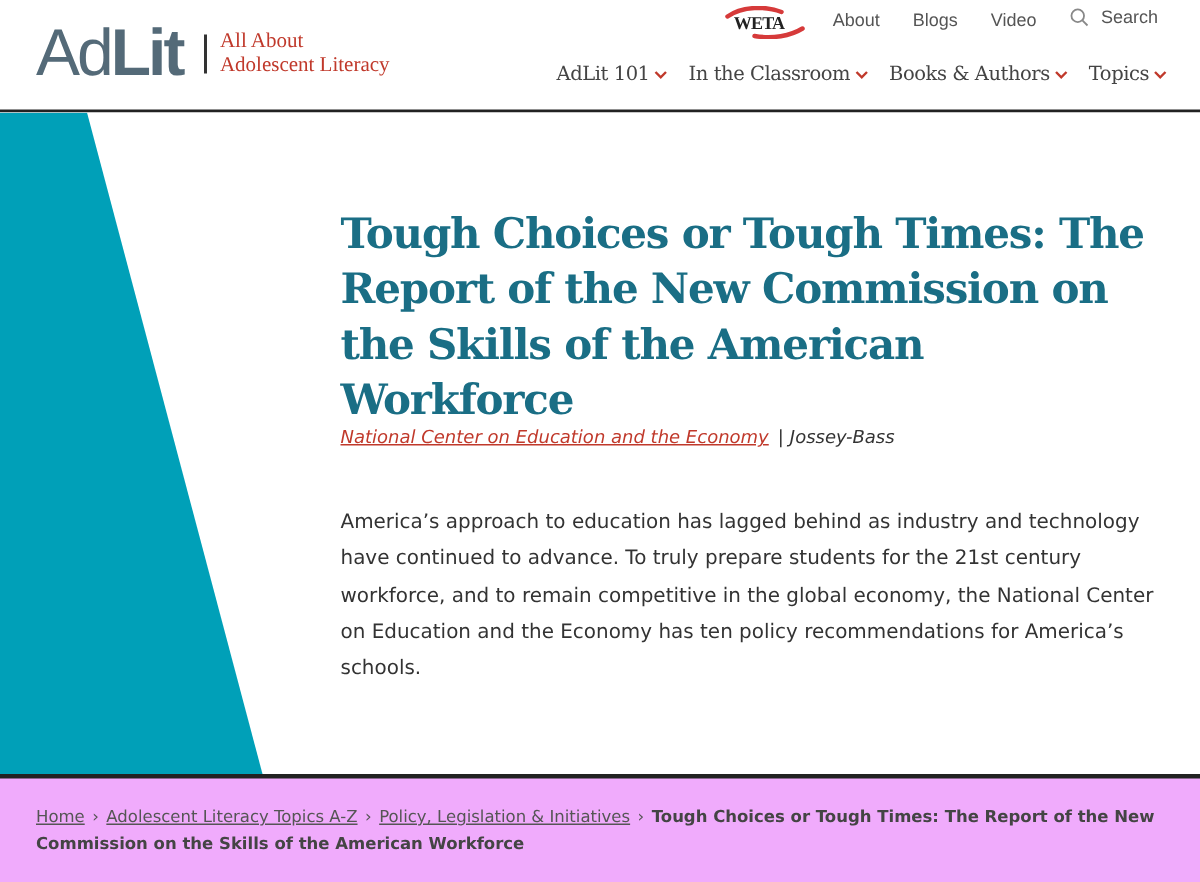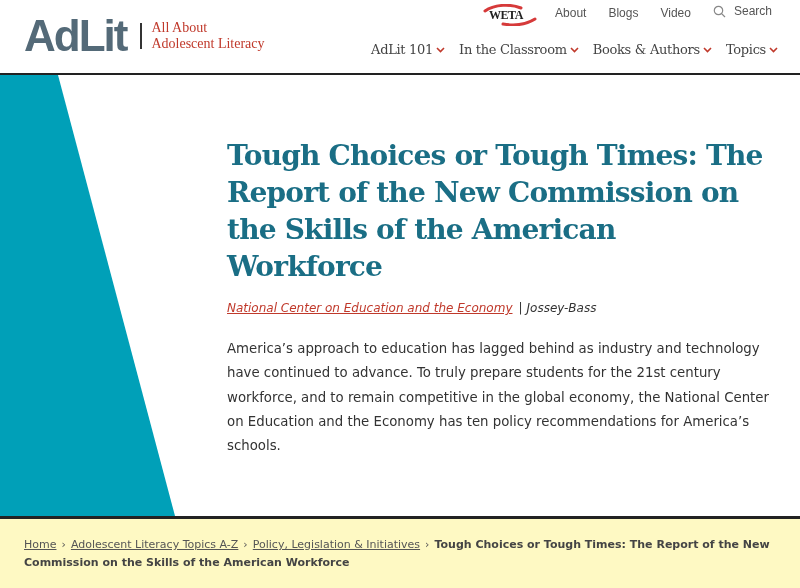--- a/index.html
+++ b/index.html
@@ -3,21 +3,21 @@
 <meta charset="utf-8">
 <style>
   * { box-sizing: border-box; margin: 0; padding: 0; }
   html, body { width: 800px; height: 588px; overflow: hidden; background: #fff; }
   body { font-family: "DejaVu Sans", sans-serif; color: #333; position: relative; }
 
   
   .header { position: absolute; left: 0; top: 0; width: 800px; height: 75px; background: #fff; border-bottom: 2px solid #222; }
   .logo { position: absolute; left: 24px; top: 14px; display: flex; align-items: center; text-decoration: none; }
   .logo-mark { font-family: "Liberation Sans", sans-serif; font-size: 44px; line-height: 44px; color: #546a78; letter-spacing: -2px; }
-  .logo-mark .ad { font-weight: 700; margin-top: 44px; }
+  .logo-mark .ad { font-weight: 400; margin-top: 44px; }
   .logo-mark .lit { font-weight: 700; }
   .logo-sep { width: 2px; height: 26px; background: #333; margin-left: 14px; margin-right: 9px; }
   .logo-tag { font-family: Liberation Serif, serif; font-size: 14px; line-height: 16px; color: #c0392b; }
 
   .util-nav { position: absolute; top: 4px; right: 28px; display: flex; align-items: flex-start; height: 18px; }
   .weta { position: relative; width: 56px; height: 22px; margin-right: 18px; }
   .weta-text { position: absolute; left: 8px; top: 4px; font-family: "Liberation Serif", serif; font-weight: 700; font-size: 12px; color: #222; letter-spacing: -0.5px; }
   .weta svg { position: absolute; left: 0; top: 0; }
   .util-link { font-family: "Liberation Sans", sans-serif; font-size: 12px; color: #555; margin-right: 22px; text-decoration: none; line-height: 18px; }
   .search-link { display: flex; align-items: center; font-family: "Liberation Sans", sans-serif; font-size: 12px; color: #555; text-decoration: none; }
@@ -25,27 +25,27 @@
 
   .main-nav { position: absolute; top: 42px; right: 22px; display: flex; }
   .main-nav-item { display: flex; align-items: center; font-family: "DejaVu Serif", serif; font-size: 13px; color: #444; margin-left: 14px; text-decoration: none; letter-spacing: -0.3px; }
   .main-nav-item .chev { margin-left: 3px; }
 
   
   .hero { position: absolute; left: 0; top: 75px; width: 800px; height: 441px; background: #fff; overflow: hidden; }
   .teal-shape { position: absolute; left: 0; top: 0; }
 
   .title { position: absolute; left: 227px; top: 62px; width: 540px; font-family: "DejaVu Serif", serif; font-weight: 700; font-size: 28px; line-height: 37px; color: #1a6e85; letter-spacing: -0.8px; }
-  .byline { position: absolute; left: 227px; top: 226px; font-family: "DejaVu Sans", sans-serif; font-style: italic; font-size: 12px; color: #333; }
+  .byline { position: absolute; left: 227px; top: 209px; font-family: "DejaVu Sans", sans-serif; font-style: italic; font-size: 12px; color: #333; }
   .byline a { color: #c0392b; text-decoration: underline; }
   .byline .pipe { margin: 0 4px 0 6px; font-style: normal; }
   .summary { position: absolute; left: 227px; top: 262px; width: 545px; font-family: "DejaVu Sans", sans-serif; font-size: 13.3px; line-height: 24.3px; color: #333; }
 
   
-  .breadcrumb-bar { position: absolute; left: 0; top: 516px; width: 800px; height: 72px; background: #fef9c3; border-top: 3px solid #222; }
+  .breadcrumb-bar { position: absolute; left: 0; top: 516px; width: 800px; height: 72px; background: #f0abfc; border-top: 3px solid #222; }
   .breadcrumb { position: absolute; left: 24px; top: 17px; width: 760px; font-family: "DejaVu Sans", sans-serif; font-size: 11px; line-height: 18px; color: #555; }
   .breadcrumb a { color: #555; text-decoration: underline; }
   .breadcrumb .sep { margin: 0 5px; color: #555; }
   .breadcrumb .current { font-weight: 700; color: #444; }
 </style>
 </head>
 <body>
 
 <header class="header">
   <a class="logo">

